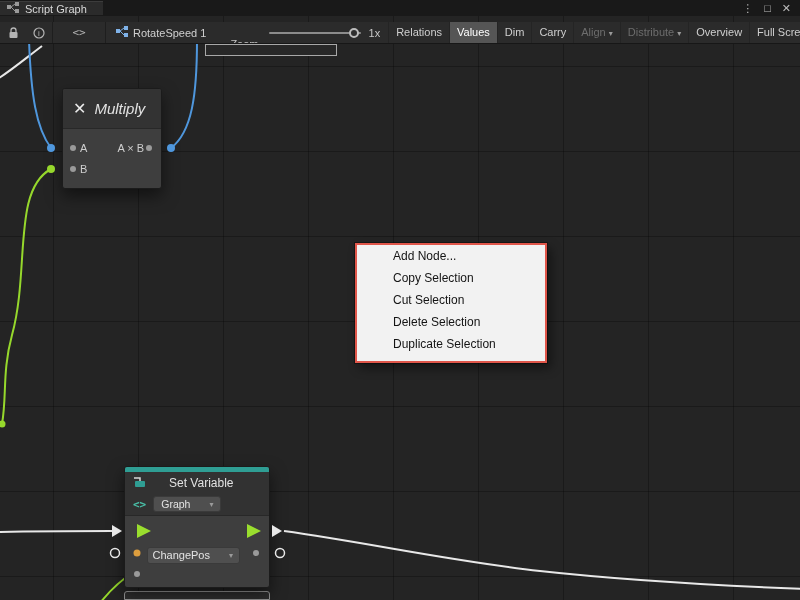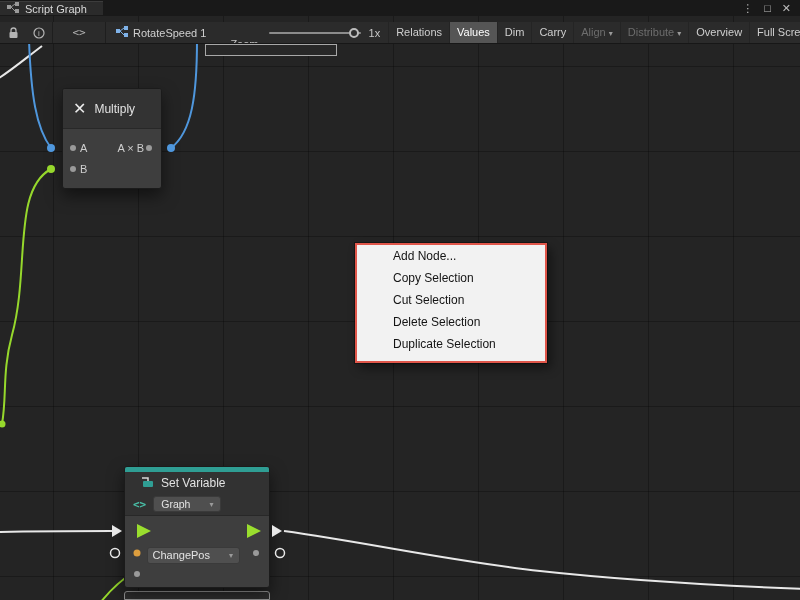--- a/index.html
+++ b/index.html
@@ -45,29 +45,29 @@
   .caret { font-size:8px; margin-left:3px; color:#9a9a9a; }
 
   
   .node { position:absolute; z-index:2; background:#3e3e3e; border:1px solid #1b1b1b; border-radius:3px;
     box-shadow:0 7px 16px rgba(0,0,0,.5); color:#d4d4d4; font-size:11px; }
   .node-header { background:#333333; border-bottom:1px solid #282828; border-radius:2px 2px 0 0; }
 
   .multiply { left:62px; top:88px; width:100px; height:101px; }
   .multiply .node-header { height:40px; display:flex; align-items:center; gap:8px; padding-left:10px; }
   .multiply .x-glyph { font-size:16px; color:#ececec; }
-  .multiply .title { font-size:12px; color:#e2e2e2; }
+  .multiply .title { font-size:15px; color:#e2e2e2;font-style:italic; }
   .mbody { padding-top:8px; }
   .mrow { height:21px; display:flex; align-items:center; padding:0 17px; color:#cfcfcf; }
   .mrow .right { margin-left:auto; }
 
   .setvar { left:124px; top:466px; width:146px; height:122px; }
   .accent { height:5px; background:#2f9e94; border-radius:2px 2px 0 0; }
   .sv-header { background:#323232; border-bottom:1px solid #282828; }
-  .sv-title-row { height:21px; display:flex; align-items:center; gap:6px; padding:0 7px;margin-left:8px; }
+  .sv-title-row { height:21px; display:flex; align-items:center; gap:22px; padding:0 7px; }
   .sv-title { font-size:12px; color:#e2e2e2; }
   .sv-graph-row { height:22px; display:flex; align-items:center; gap:7px; padding:0 8px; }
   .code-glyph { color:#49c0a8; font-family:"DejaVu Sans Mono", monospace; font-size:11px; font-weight:bold; }
   .pill { display:inline-flex; align-items:center; justify-content:space-between; gap:16px;
     background:#4f4f4f; border:1px solid #3a3a3a; border-radius:3px; color:#e3e3e3; }
   .graph-pill { height:16px; padding:0 7px; font-size:10.5px; }
   .sv-flow-row { height:26px; }
   .sv-var-row { height:26px; display:flex; align-items:center; }
   .var-pill { margin-left:22px; width:93px; height:17px; padding:0 6px; font-size:11px;justify-content:flex-end; }
   .sv-extra-row { height:22px; }

